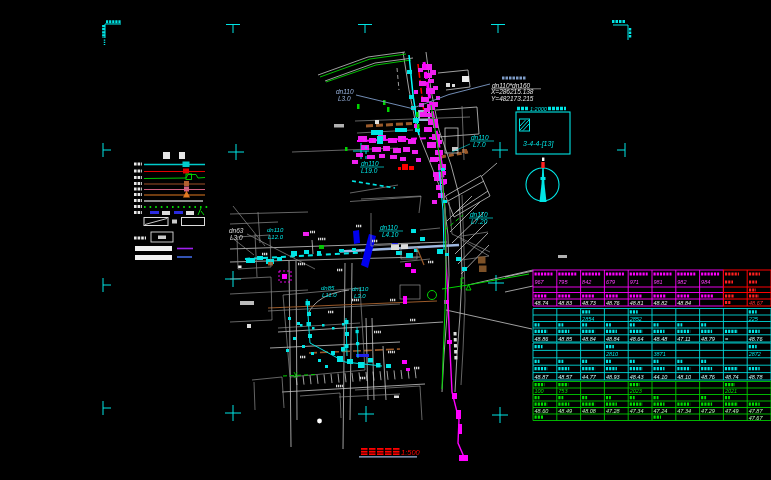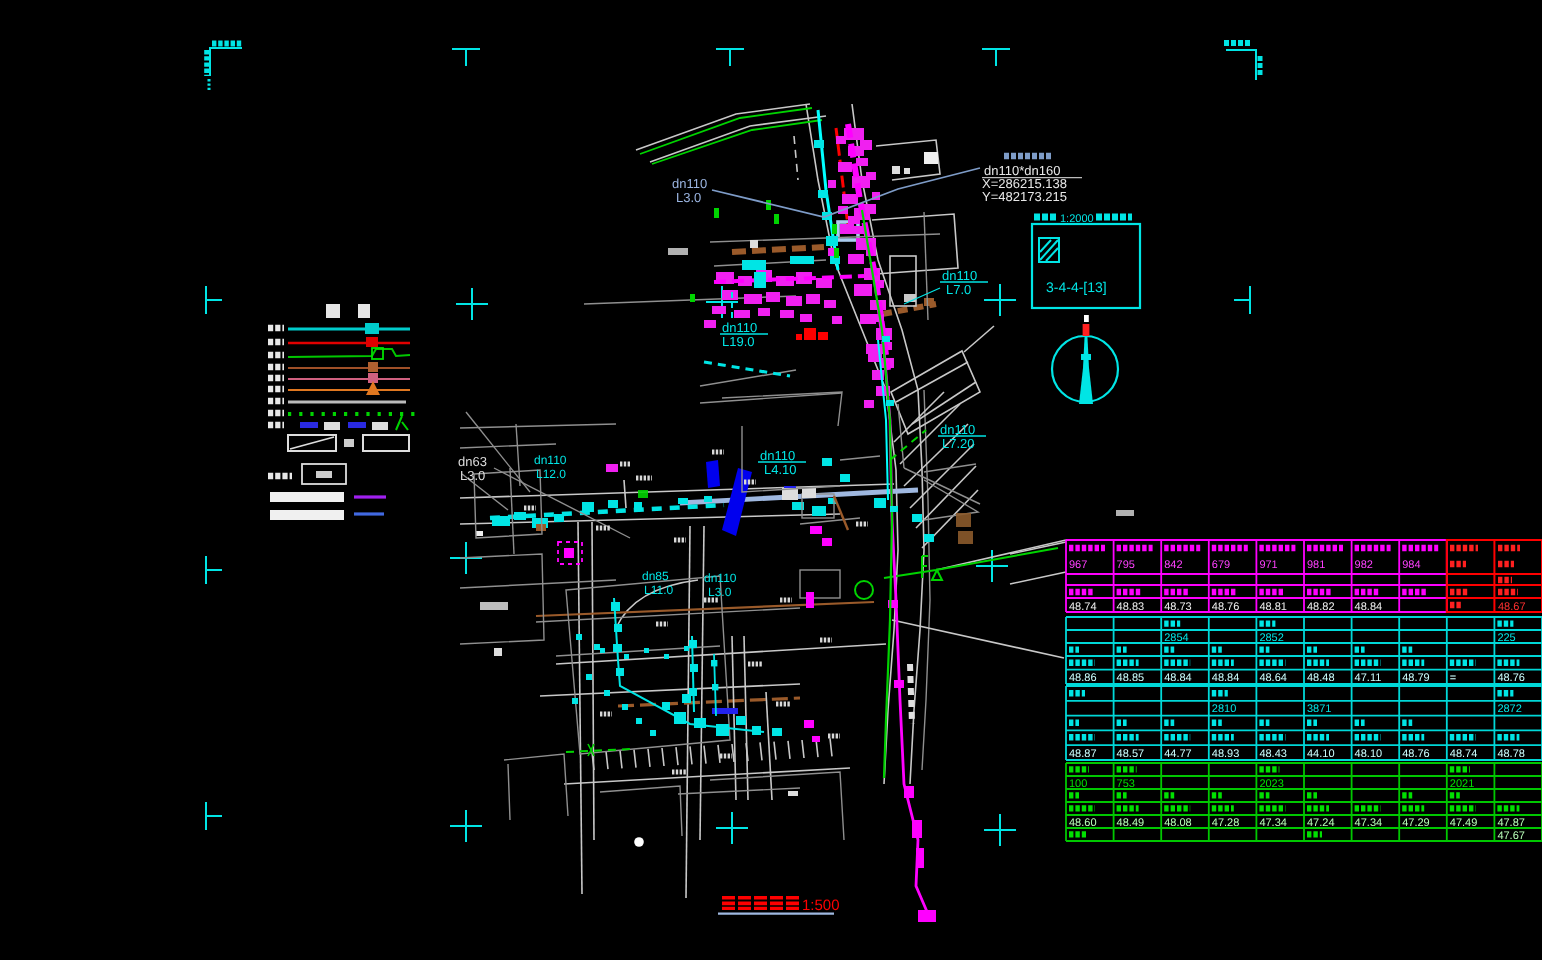--- a/index.html
+++ b/index.html
@@ -1,17 +1,17 @@
 <!DOCTYPE html>
 <html><head>
 <meta charset="utf-8">
 <style>
 html,body{margin:0;padding:0;background:#000;}
 #wrap{position:relative;width:771px;height:480px;background:#e5e5e5;overflow:hidden;
-font-family:"Liberation Sans", sans-serif;}
+font-family:"Liberation Sans", sans-serif;font-style:italic;}
 svg{position:absolute;left:0;top:0;}
 text{font-family:"Liberation Sans", sans-serif;}
 .cy{stroke:#00e5e5;fill:none}
 .cyf{fill:#00e5e5}
 .wh{stroke:#c8c8c8;fill:none;stroke-width:0.8}
 .gy{stroke:#8f8f8f;fill:none;stroke-width:0.7}
 .mg{stroke:#ff00ff;fill:none}
 .gn{stroke:#00d400;fill:none}
 .br{stroke:#9a5a2a;fill:none}
 </style>

